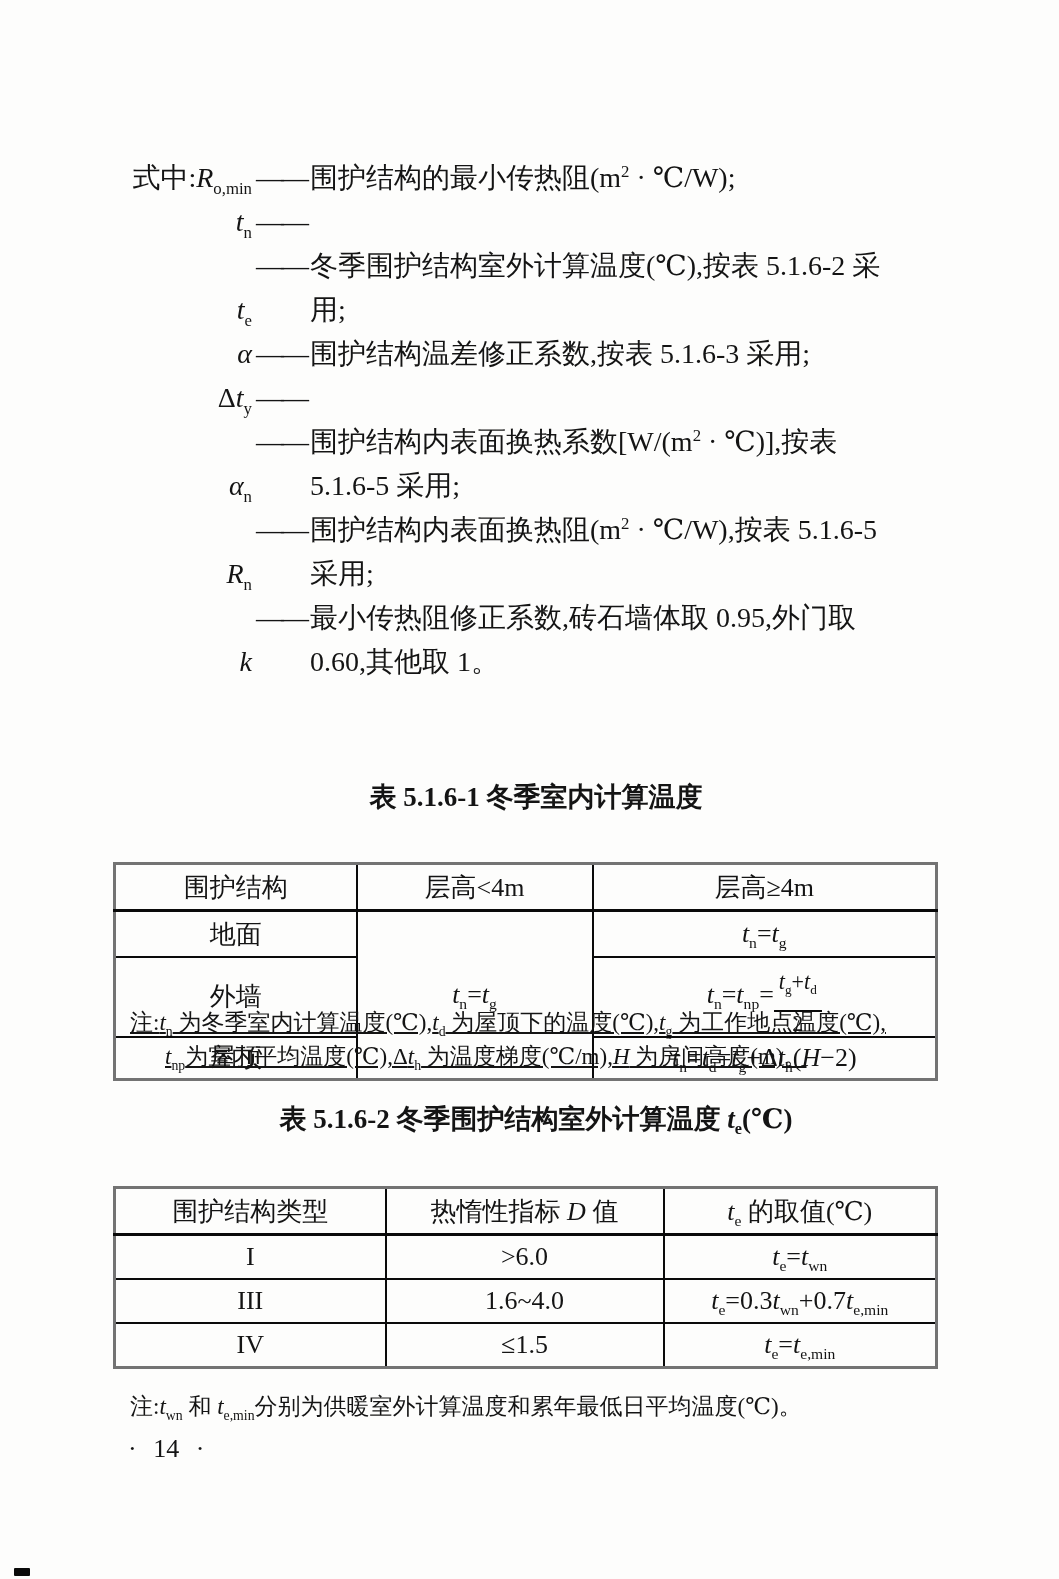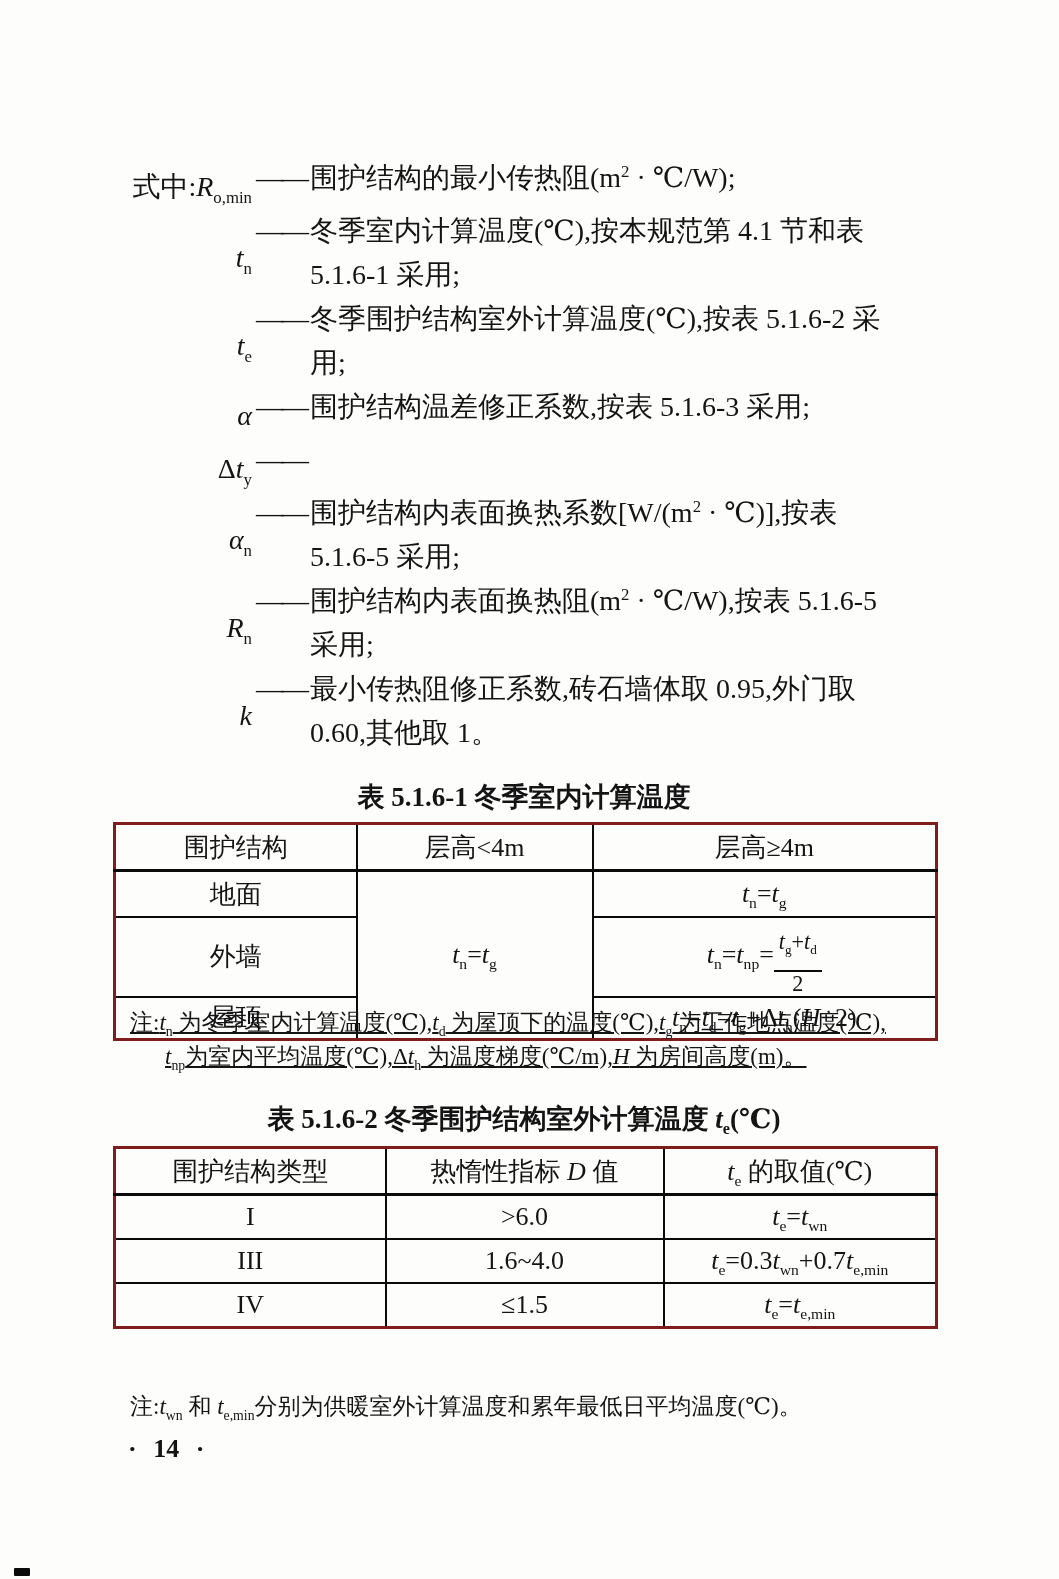--- a/index.html
+++ b/index.html
@@ -6,67 +6,67 @@
   body{
     width:1059px;height:1579px;position:relative;overflow:hidden;
     background:#fdfdfc;color:#141414;
     font-family:"Liberation Serif","DejaVu Serif",serif;
   }
   
   #definitions{position:absolute;left:113px;top:156px;width:870px;}
   .def-item{display:flex;font-size:28px;line-height:44px;}
   .def-sym{
     width:139px;flex-shrink:0;display:flex;justify-content:flex-end;
-    white-space:nowrap;align-items:center;margin-top:9px;
+    white-space:nowrap;align-items:flex-end;
   }
   .def-sym i{font-family:"Liberation Serif","DejaVu Serif",serif;}
   .def-dash{width:58px;flex-shrink:0;text-align:center;letter-spacing:-3px;overflow:hidden;}
   .def-text{white-space:nowrap;}
   sub{font-size:0.60em;line-height:0;}
   sup{font-size:0.60em;line-height:0;}
   
   .tbl-title{
-    position:absolute;left:113px;width:822px;text-align:center;
+    position:absolute;left:125px;width:822px;text-align:center;
     font-size:27px;font-weight:bold;white-space:nowrap;
   }
   #table1-title{top:779px;}
   #table2-title{top:1101px;}
   
   table{
     border-collapse:collapse;table-layout:fixed;
     position:absolute;left:113px;background:#fdfdfc;
   }
   #table1{top:822px;width:822px;}
   #table2{top:1146px;width:822px;}
   th,td{
     border:2px solid #0a0a0a;text-align:center;vertical-align:middle;
     font-size:26px;font-weight:normal;padding:0;
   }
-  table{border:3px solid #7f1d1d;}
+  table{border:3px solid #737373;margin-top:40px;}
   th{border-bottom:3px solid #0a0a0a;height:44px;}
   #table1 td{height:44px;}
   #table1 tr.row-wall td{height:50px;}
   #table1 tr.row-roof td{height:40px;}
   #table2 td{height:42px;}
   
   .frac{display:inline-block;vertical-align:middle;text-align:center;font-size:0.85em;line-height:1.08;margin-top:-4px;}
   .frac .num{display:block;border-bottom:2px solid #0a0a0a;padding:16px 5px;}
   .frac .den{display:block;}
   
   .note{
     position:absolute;left:130px;width:810px;
     font-size:23px;line-height:34px;
     padding-left:35px;text-indent:-35px;white-space:nowrap;
   }
   #table1-note{top:1006px;text-decoration:underline;}
   #table2-note{top:1390px;}
   
   #page-number{
     position:absolute;left:128px;top:1434px;
-    font-size:26px;word-spacing:10px;font-weight:bold;
+    font-size:26px;word-spacing:10px;
   }
   
   #artifact{
     position:absolute;left:14px;top:1568px;width:16px;height:8px;
     background:#0a0a0a;border-radius:1px;
   }
 </style>
 </head>
 <body>
 
@@ -79,21 +79,20 @@
       </div>
     <div class="def-dash">——</div>
     <div class="def-text">围护结构的最小传热阻(m<sup>2</sup> · ℃/W);</div>
   </div>
 
   <div class="def-item">
     <div class="def-sym">
         <span><i>t</i><sub>n</sub></span>
       </div>
     <div class="def-dash">——</div>
-    <div class="def-text">冬季室内计算温度(℃),按本规范第 4.1 节和表<br>5.1.6-1 采用;</div>
   </div>
 
   <div class="def-item">
     <div class="def-sym">
         <span><i>t</i><sub>e</sub></span>
       </div>
     <div class="def-dash">——</div>
     <div class="def-text">冬季围护结构室外计算温度(℃),按表 5.1.6-2 采<br>用;</div>
   </div>
 

